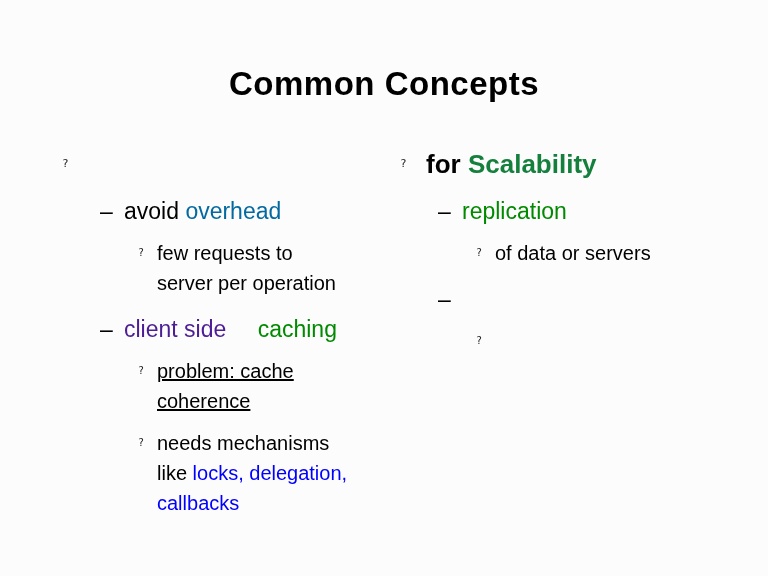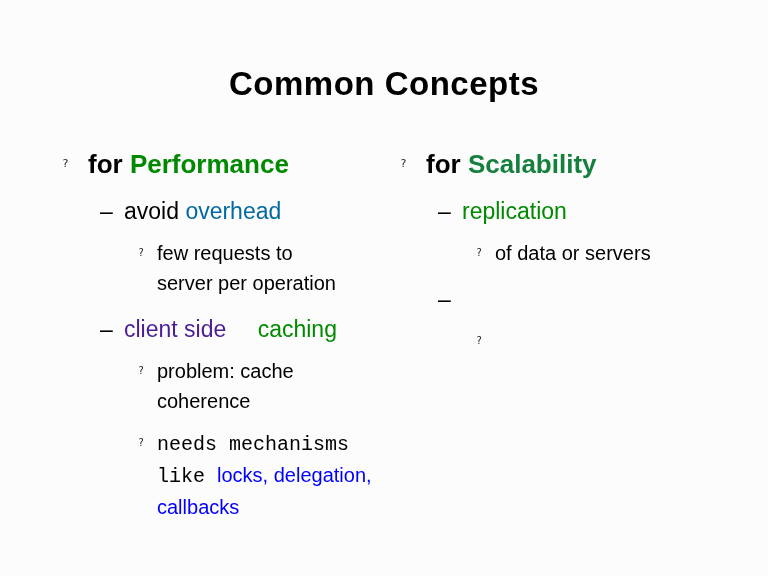--- a/index.html
+++ b/index.html
@@ -80,48 +80,47 @@
 <div class="slide">
 
   <div class="title">Common Concepts</div>
 
   <div class="columns">
 
     <div class="col-left">
 
       <div class="item l1">
         <span class="bullet bullet-q">?</span>
-        <span class="text"><span style="color: rgb(0, 0, 0);">for </span><span style="color: rgb(0, 138, 0);">Performance</span></span>
       </div>
 
       <div class="item l2">
         <span class="bullet bullet-dash">–</span>
         <span class="text"><span style="color: rgb(0, 0, 0);">avoid </span><span style="color: #0369a1;">overhead</span></span>
       </div>
 
       <div class="item l3">
         <span class="bullet bullet-q">?</span>
         <span class="text"><span style="color: rgb(0, 0, 0);">few requests to
 server per operation</span></span>
       </div>
 
       <div class="item l2">
         <span class="bullet bullet-dash">–</span>
         <span class="text"><span style="color: #4c1d95;">client side </span><span style="color: rgb(0, 138, 0); margin-left: 25px;">caching</span></span>
       </div>
 
       <div class="item l3">
         <span class="bullet bullet-q">?</span>
-        <span class="text"><span style="color: rgb(0, 0, 0);">problem: cache
+        <span class="text"><span style="color: rgb(0, 0, 0); text-decoration: underline;">problem: cache
 coherence</span></span>
       </div>
 
       <div class="item l3">
         <span class="bullet bullet-q">?</span>
-        <span class="text"><span style="color: rgb(0, 0, 0); font-family: Liberation Mono, monospace;">needs mechanisms
+        <span class="text"><span style="color: rgb(0, 0, 0);">needs mechanisms
 like </span><span style="color: rgb(0, 0, 255);">locks, delegation,
 callbacks</span></span>
       </div>
 
     </div>
 
     <div class="col-right">
 
       <div class="item l1">
         <span class="bullet bullet-q">?</span>

